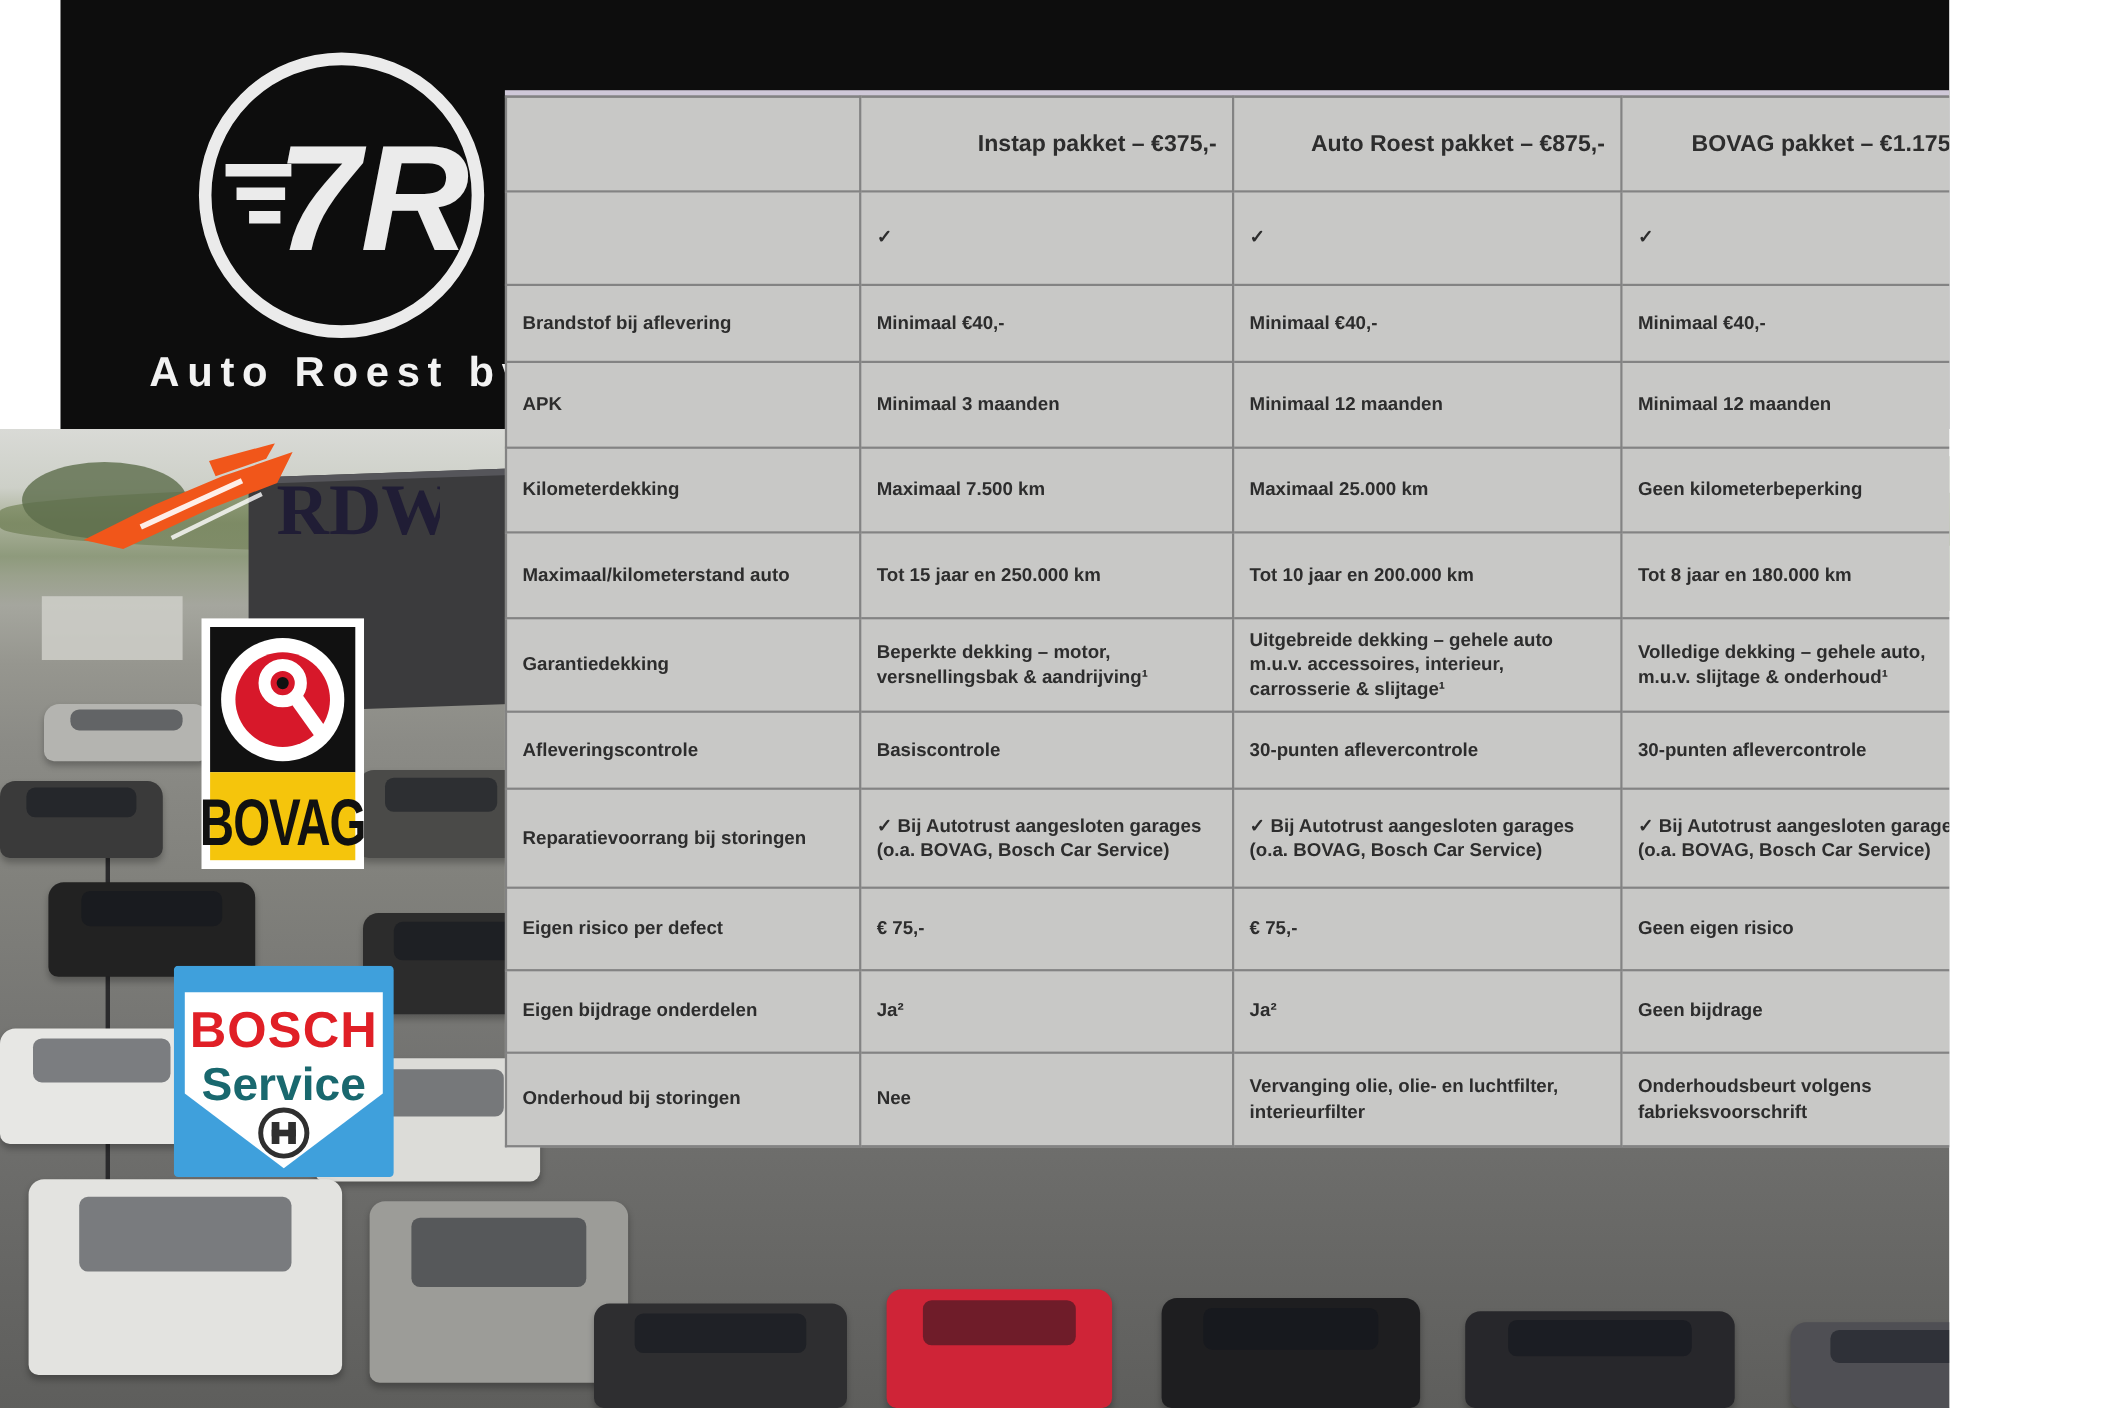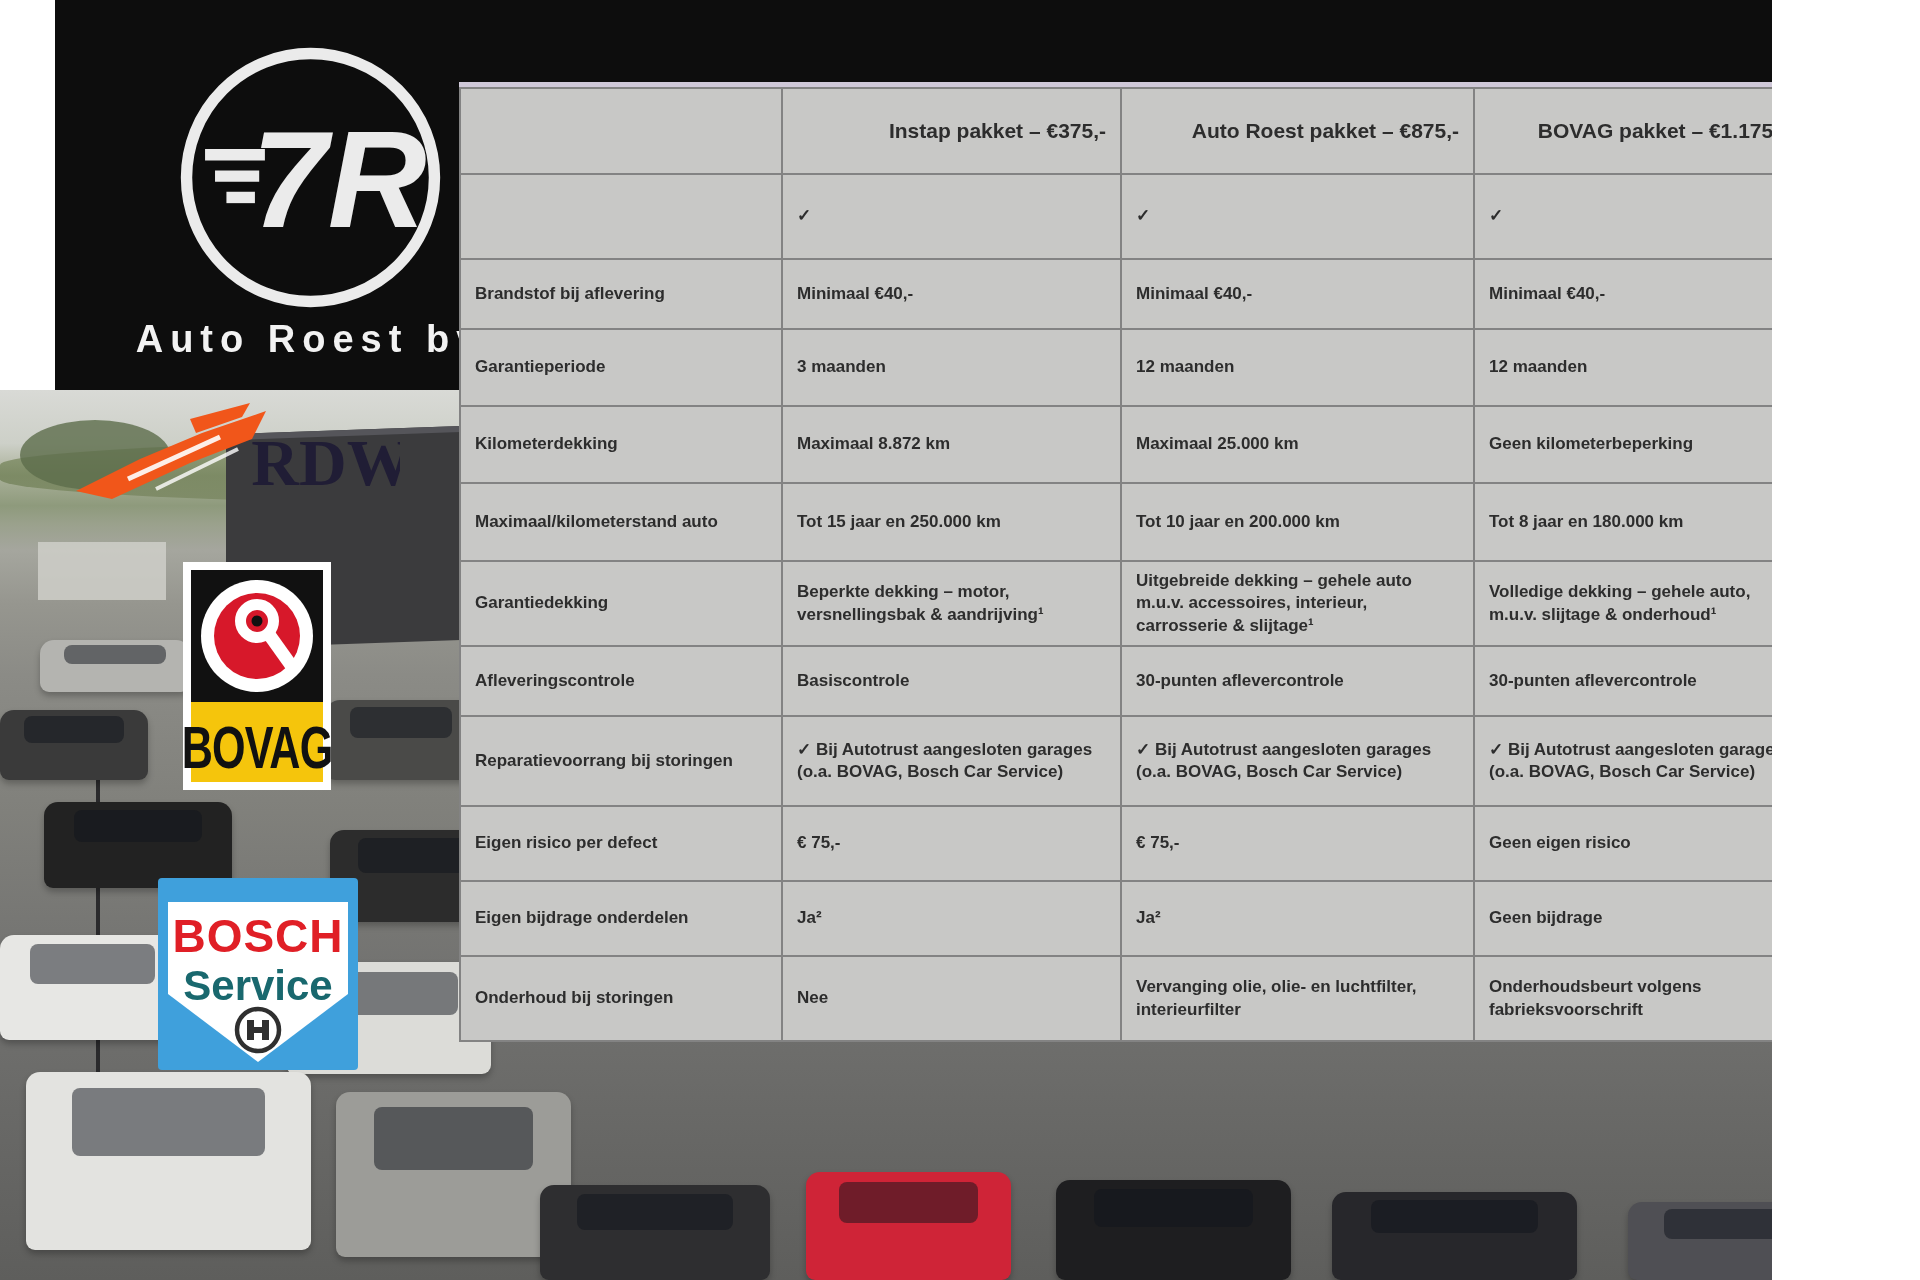--- a/index.html
+++ b/index.html
@@ -148,29 +148,29 @@
           <td>✓</td>
           <td>✓</td>
           <td>✓</td>
         </tr>
         <tr class="dr1">
           <th class="rowlabel">Brandstof bij aflevering</th>
           <td>Minimaal €40,-</td>
           <td>Minimaal €40,-</td>
           <td>Minimaal €40,-</td>
         </tr>
-        <tr class="dr4">
-          <th class="rowlabel">Garantieperiode</th>
-          <td>3 maanden</td>
-          <td>12 maanden</td>
-          <td>12 maanden</td>
+        <tr class="dr3">
+          <th class="rowlabel">APK</th>
+          <td>Minimaal 3 maanden</td>
+          <td>Minimaal 12 maanden</td>
+          <td>Minimaal 12 maanden</td>
         </tr>
         <tr class="dr5">
           <th class="rowlabel">Kilometerdekking</th>
-          <td>Maximaal 8.872 km</td>
+          <td>Maximaal 7.500 km</td>
           <td>Maximaal 25.000 km</td>
           <td>Geen kilometerbeperking</td>
         </tr>
         <tr class="dr6">
           <th class="rowlabel">Maximaal/kilometerstand auto</th>
           <td>Tot 15 jaar en 250.000 km</td>
           <td>Tot 10 jaar en 200.000 km</td>
           <td>Tot 8 jaar en 180.000 km</td>
         </tr>
         <tr class="dr7">

